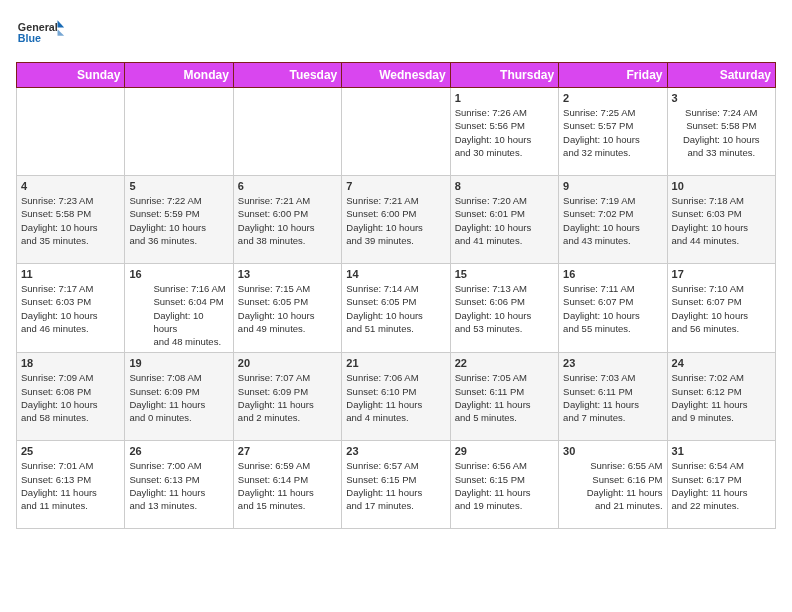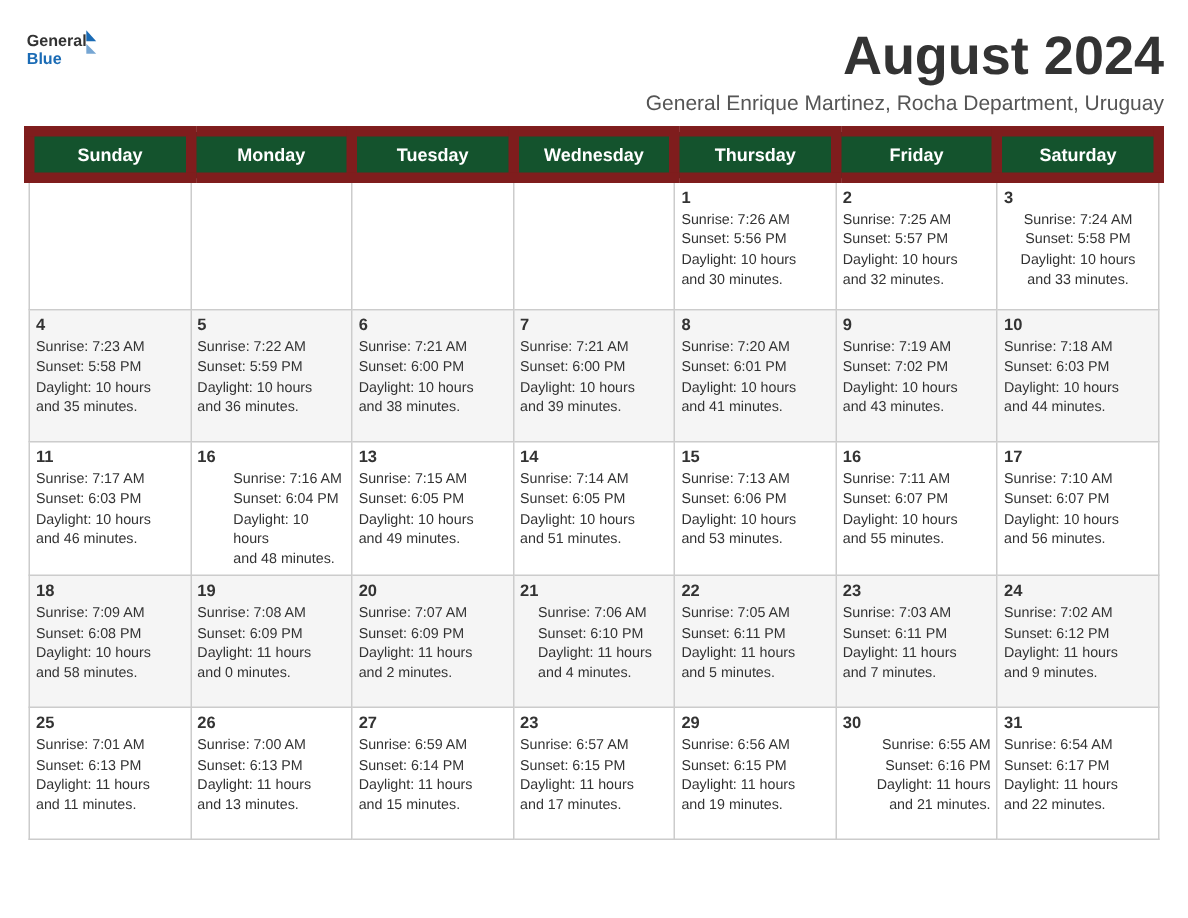--- a/index.html
+++ b/index.html
@@ -28,27 +28,27 @@
       font-size: 14px;
       color: #555;
       margin-top: 2px;
     }
     .calendar {
       width: 100%;
       border-collapse: collapse;
       margin-top: 8px;
     }
     .calendar th {
-      background: #14532d;
+      background: #d946ef;
       color: #fff;
       font-size: 12px;
       font-weight: bold;
       padding: 5px 4px;
-      text-align: center;
-      border: 7px solid #7f1d1d;
+      text-align: right;
+      border: 1px solid #7f1d1d;
     }
     .calendar td {
       border: 1px solid #ccc;
       vertical-align: top;
       padding: 4px 4px;
       width: calc(100% / 7);
       height: 88px;
       font-size: 10px;
       color: #333;
       background: #fff;
@@ -80,24 +80,20 @@
 <div class="header">
   <div class="logo-wrapper">
     <svg class="logo-svg" viewBox="0 0 60 46" xmlns="http://www.w3.org/2000/svg">
 
       <text x="2" y="18" font-size="13" font-weight="bold" fill="#333" font-family="Arial">General</text>
       <text x="2" y="32" font-size="13" font-weight="bold" fill="#1a6bb5" font-family="Arial">Blue</text>
 
       <polygon points="50,5 58,14 50,14" fill="#1a6bb5"></polygon>
       <polygon points="50,16 58,24 50,24" fill="#1a6bb5" opacity="0.6"></polygon>
     </svg>
-  </div>
-  <div class="title-section">
-    <div class="month-title">August 2024</div>
-    <div class="location-title">General Enrique Martinez, Rocha Department, Uruguay</div>
   </div>
 </div>
 
 <table class="calendar">
   <thead>
     <tr>
     <th>Sunday</th>
         <th>Monday</th>
         <th>Tuesday</th>
         <th>Wednesday</th>
@@ -253,21 +249,21 @@
         </td>
         <td>
           <div class="day-number">20</div>
           <div class="day-info" style="white-space: pre-line;">Sunrise: 7:07 AM
 Sunset: 6:09 PM
 Daylight: 11 hours
 and 2 minutes.</div>
         </td>
         <td>
           <div class="day-number">21</div>
-          <div class="day-info" style="white-space: pre-line; margin-left: 12px;">Sunrise: 7:06 AM
+          <div class="day-info" style="white-space: pre-line;">Sunrise: 7:06 AM
 Sunset: 6:10 PM
 Daylight: 11 hours
 and 4 minutes.</div>
         </td>
         <td>
           <div class="day-number">22</div>
           <div class="day-info" style="white-space: pre-line;">Sunrise: 7:05 AM
 Sunset: 6:11 PM
 Daylight: 11 hours
 and 5 minutes.</div>

